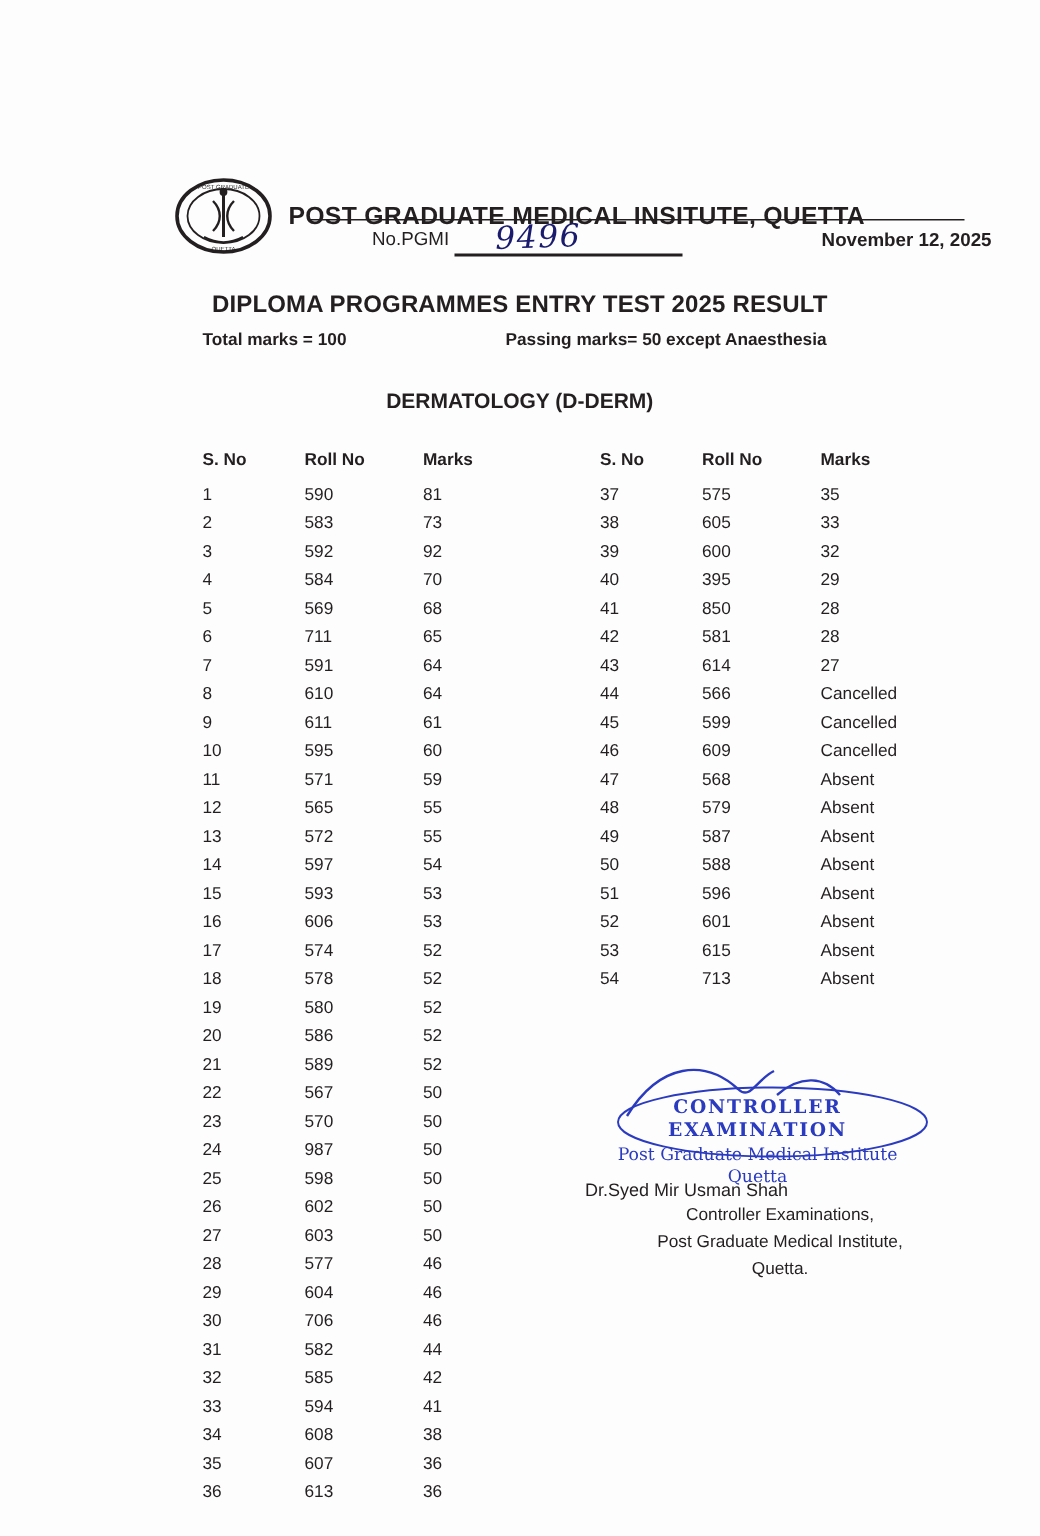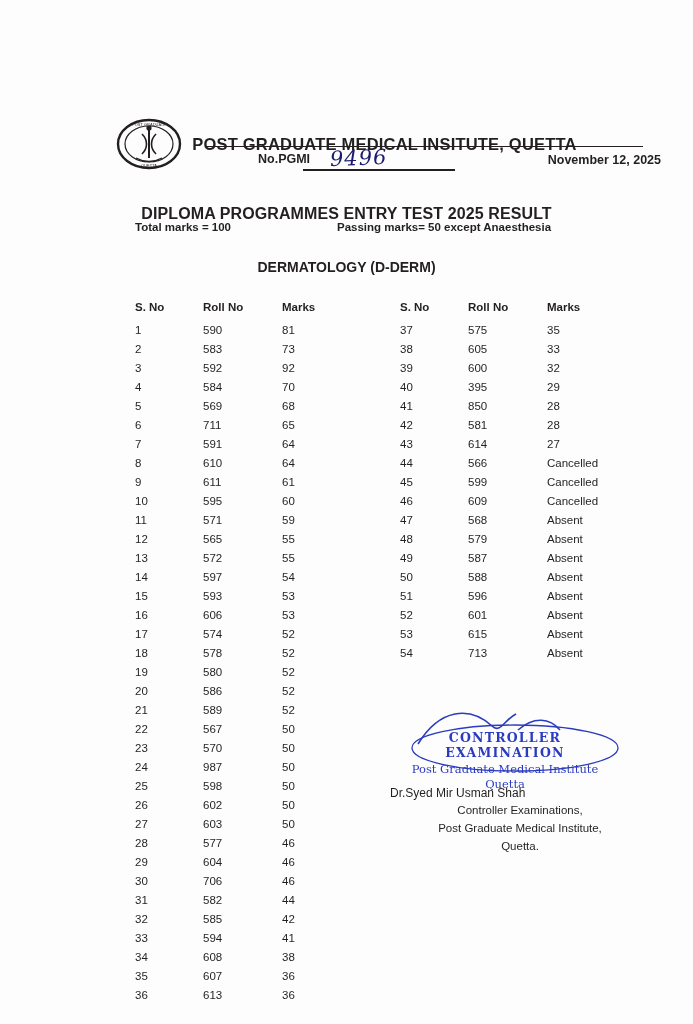--- a/index.html
+++ b/index.html
@@ -51,24 +51,24 @@
   }
   .subhead {
     position: absolute;
     top: 152px;
     left: 0;
     width: 693px;
     height: 22px;
   }
   .pgmi-no {
     position: absolute;
-    left: 258px;
+    left: 248px;
     top: 0;
     font-size: 12.5px;
-    font-weight: bold;
+    font-weight: normal;
   }
   .pgmi-handwritten {
     position: absolute;
     left: 330px;
     top: -6px;
     font-family: "DejaVu Serif", serif;
     font-style: italic;
     font-size: 21px;
     color: #1b1b6e;
     letter-spacing: 1px;
@@ -101,21 +101,20 @@
 
   .doc-title {
     position: absolute;
     top: 195px;
     left: 0;
     width: 693px;
     text-align: center;
     font-size: 16px;
     font-weight: bold;
     letter-spacing: 0.1px;
-    margin-top: 10px;
   }
   .marks-line {
     position: absolute;
     top: 221px;
     left: 0;
     width: 693px;
     font-size: 11.5px;
     font-weight: bold;
   }
   .marks-total {

